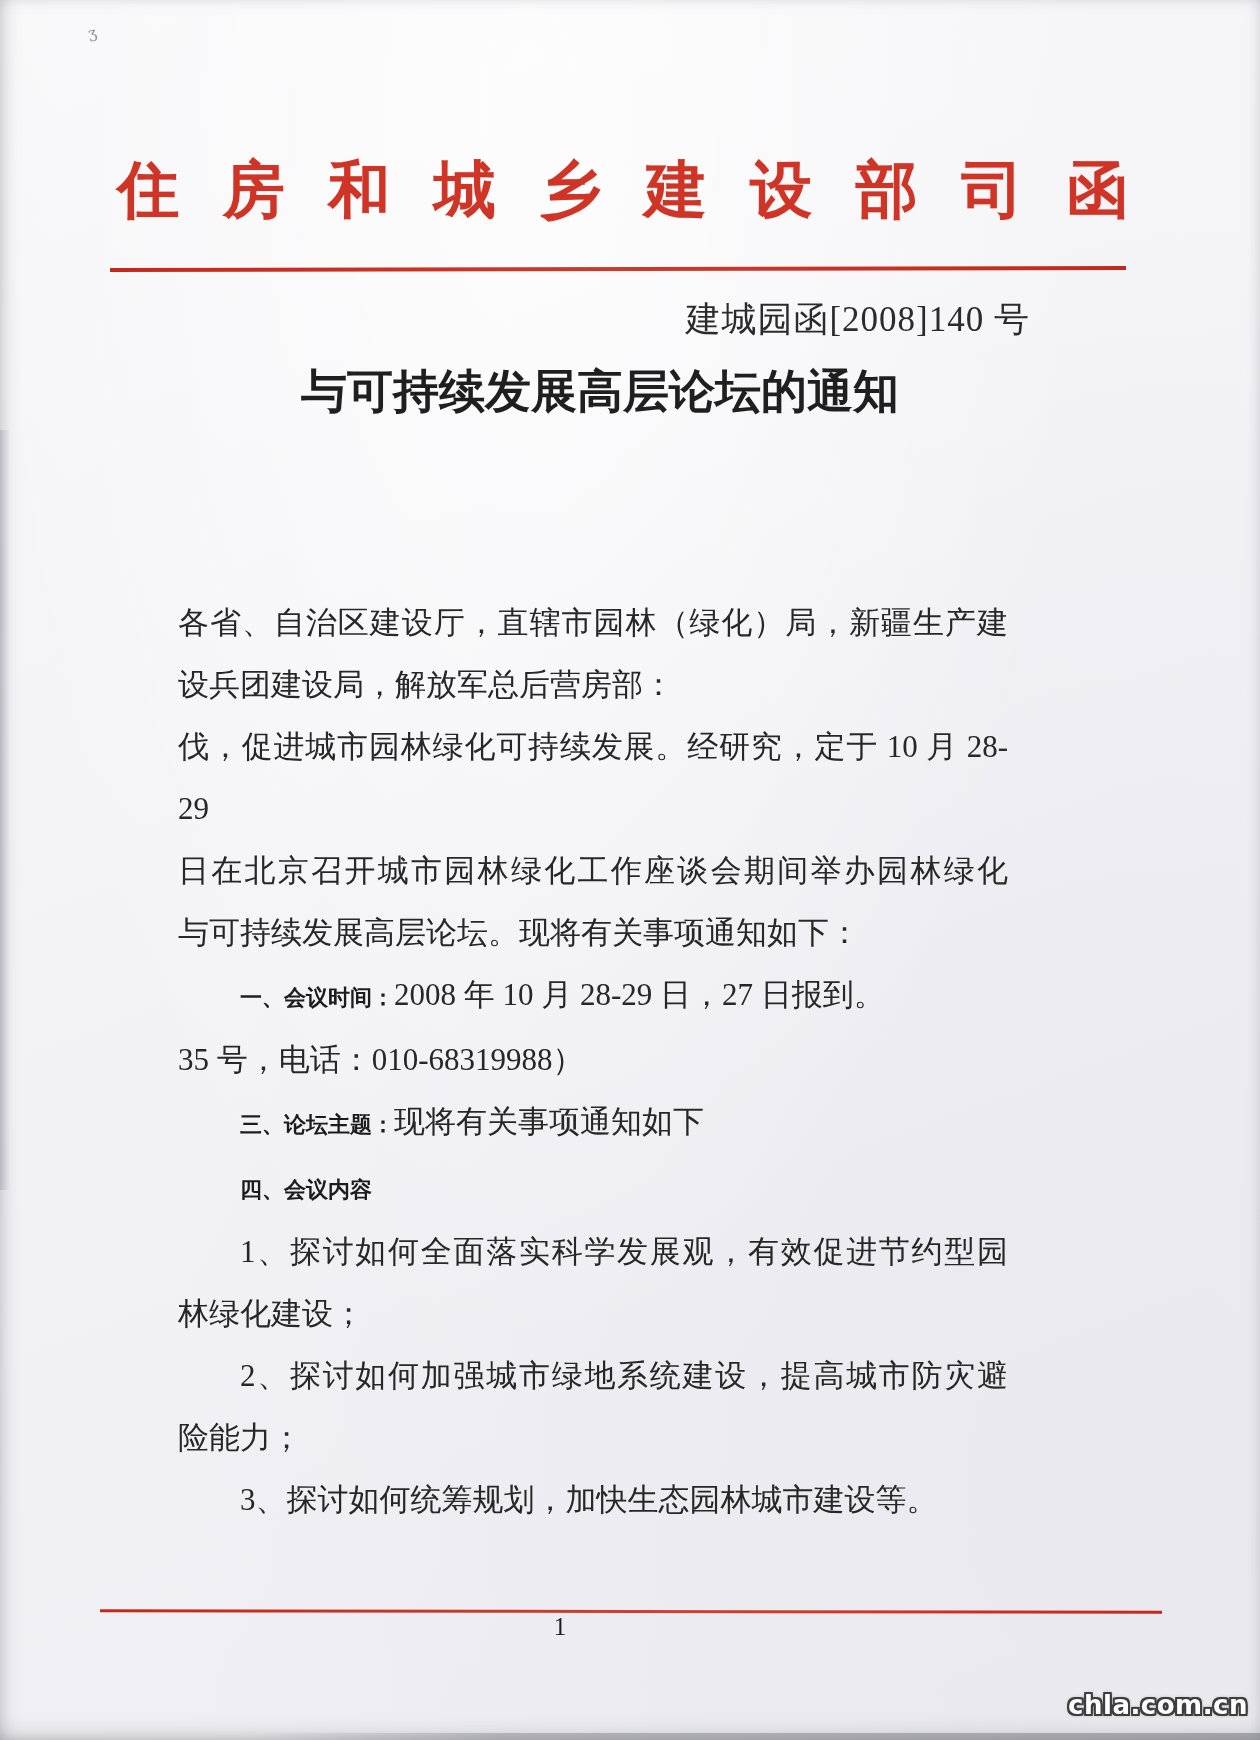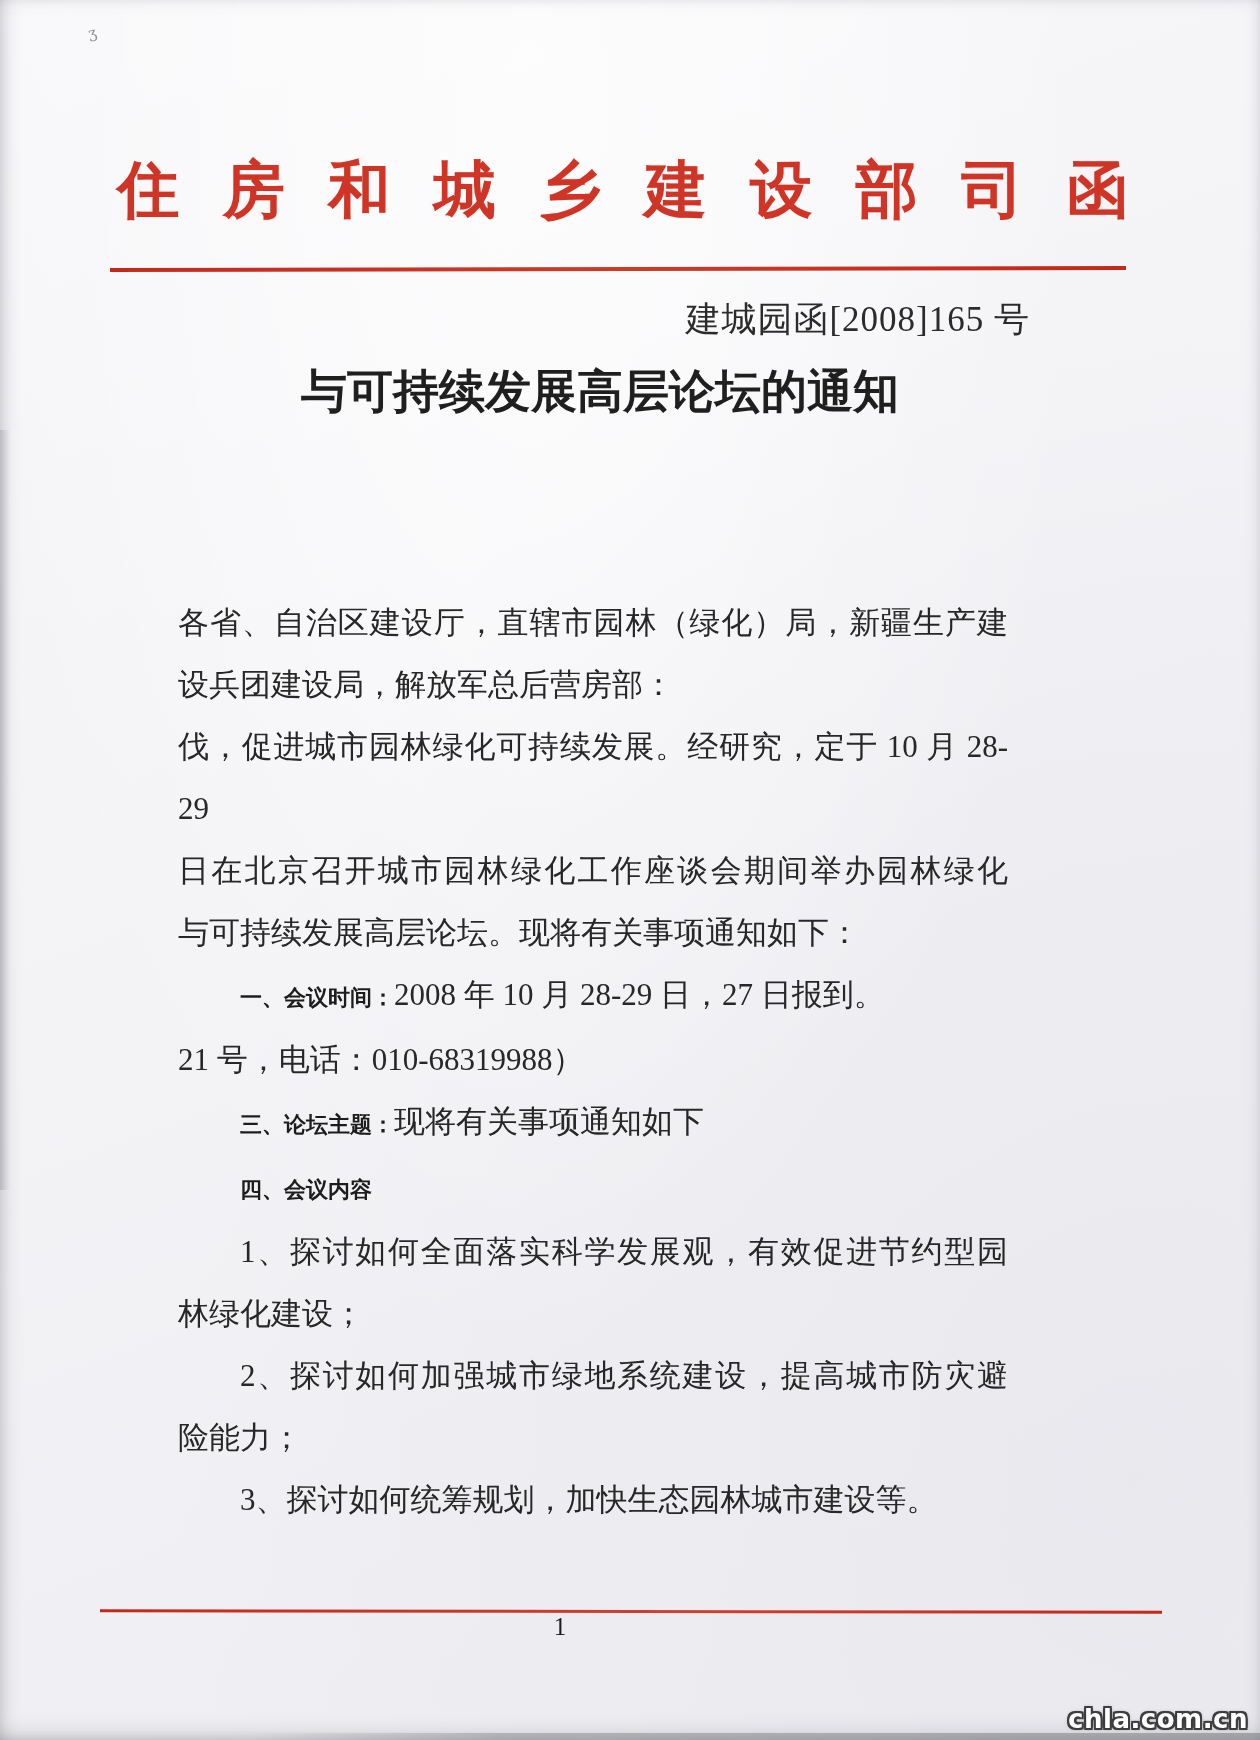--- a/index.html
+++ b/index.html
@@ -80,21 +80,21 @@
     width: 1062px; height: 3px;
     background: linear-gradient(to right, #c2291c, #d04033 55%, #c2291c);
     transform: rotate(0.08deg);
   }
   .page-number {
     position: absolute; top: 1613px; left: 540px; width: 40px;
     text-align: center;
     font-size: 25px; color: #1d1d1d;
   }
   .watermark {
-    position: absolute; right: 12px; bottom: 6px;
+    position: absolute; right: 12px; bottom: 20px;
     font-family: "DejaVu Sans", sans-serif;
     font-weight: 700;
     font-size: 26px;
     letter-spacing: 0.5px;
     color: #ffffff;
     text-shadow:
       -2px -2px 0 #3d3d40, 2px -2px 0 #3d3d40,
       -2px  2px 0 #3d3d40, 2px  2px 0 #3d3d40,
       -2px  0   0 #3d3d40, 2px  0   0 #3d3d40,
        0   -2px 0 #3d3d40, 0    2px 0 #3d3d40,
@@ -121,34 +121,34 @@
 <body>
 
 <div class="page">
 
   <div class="artifact-corner">ʒ</div>
 
   <div class="header-title">住 房 和 城 乡 建 设 部 司 函</div>
 
   <div class="red-rule-top"></div>
 
-  <div class="doc-number">建城园函[2008]165 号</div>
+  <div class="doc-number">建城园函[2008]140 号</div>
 
   <div class="doc-title">
     <div>与可持续发展高层论坛的通知</div>
   </div>
 
   <div class="doc-body">
       <div class="line j"><span class="seg">各省、自治区建设厅，直辖市园林（绿化）局，新疆生产建</span></div>
       <div class="line"><span class="seg">设兵团建设局，解放军总后营房部：</span></div>
       <div class="line j"><span class="seg">伐，促进城市园林绿化可持续发展。经研究，定于 10 月 28-29</span></div>
       <div class="line j"><span class="seg">日在北京召开城市园林绿化工作座谈会期间举办园林绿化</span></div>
       <div class="line"><span class="seg">与可持续发展高层论坛。现将有关事项通知如下：</span></div>
       <div class="line ind"><span class="seg bold">一、会议时间：</span><span class="seg">2008 年 10 月 28-29 日，27 日报到。</span></div>
-      <div class="line"><span class="seg">21 号，电话：010-68319988）</span></div>
+      <div class="line"><span class="seg">35 号，电话：010-68319988）</span></div>
       <div class="line ind"><span class="seg bold">三、论坛主题：</span><span class="seg">现将有关事项通知如下</span></div>
       <div class="line ind"><span class="seg bold">四、会议内容</span></div>
       <div class="line j ind"><span class="seg">1、探讨如何全面落实科学发展观，有效促进节约型园</span></div>
       <div class="line"><span class="seg">林绿化建设；</span></div>
       <div class="line j ind"><span class="seg">2、探讨如何加强城市绿地系统建设，提高城市防灾避</span></div>
       <div class="line"><span class="seg">险能力；</span></div>
       <div class="line ind"><span class="seg">3、探讨如何统筹规划，加快生态园林城市建设等。</span></div>
     </div>
 
   <div class="red-rule-bottom"></div>

